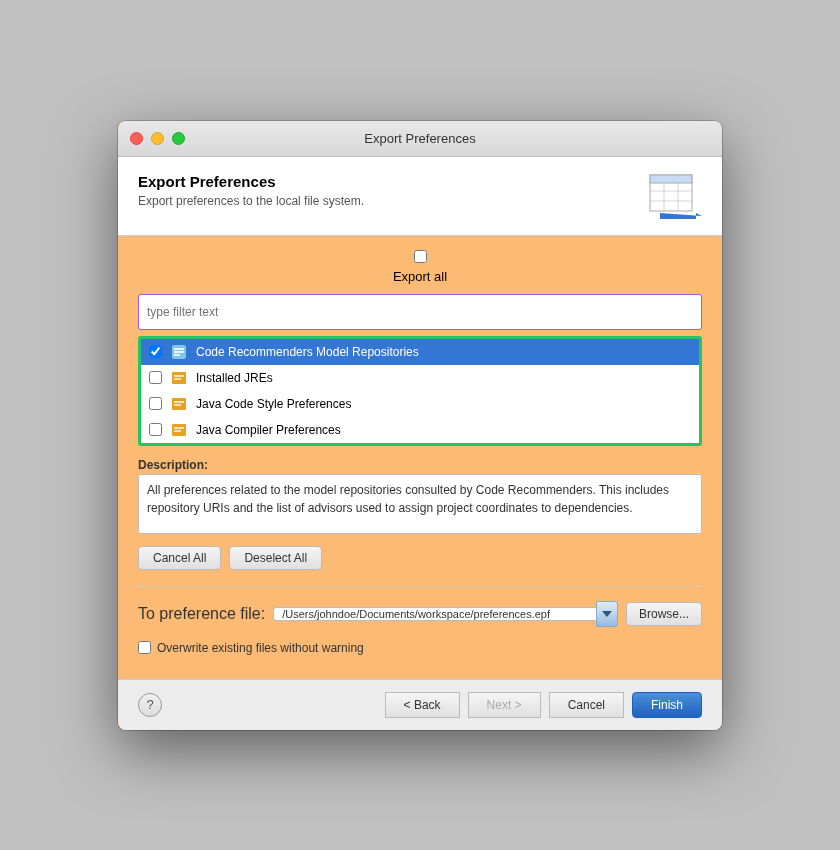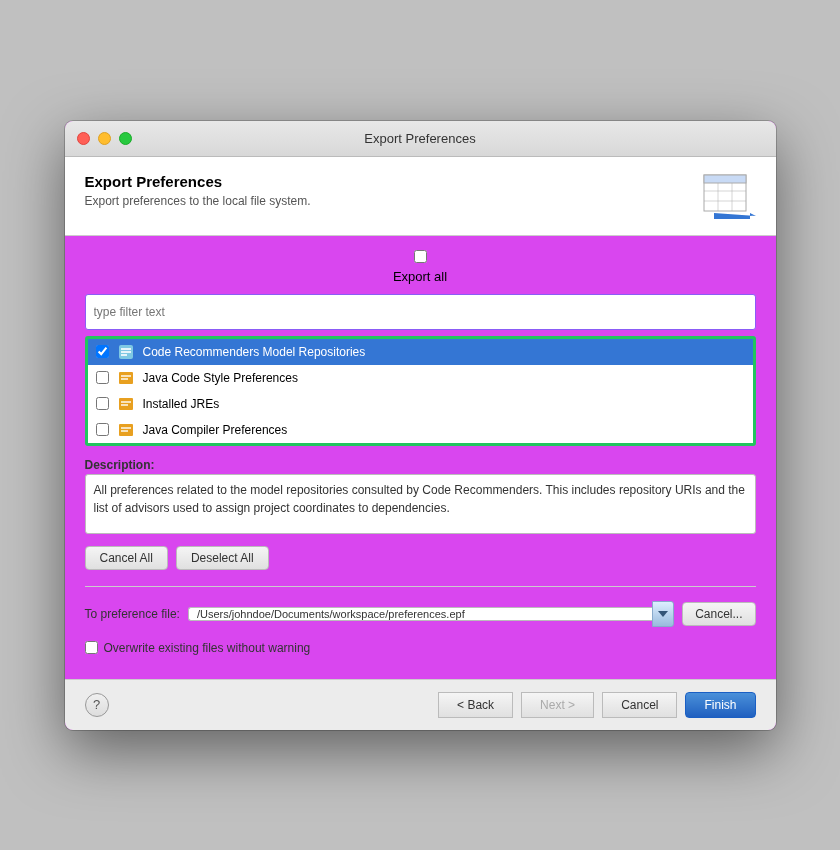--- a/index.html
+++ b/index.html
@@ -8,22 +8,22 @@
       background: #c0c0c0;
       display: flex;
       align-items: center;
       justify-content: center;
       min-height: 850px;
       font-family: -apple-system, BlinkMacSystemFont, "Helvetica Neue", Arial, sans-serif;
       font-size: 13px;
     }
 
     .window {
-      width: 711px;
-      background: #d946ef;
+      width: 604px;
+      background: #fdba74;
       border-radius: 8px;
       box-shadow: 0 20px 60px rgba(0,0,0,0.5), 0 0 0 1px rgba(0,0,0,0.2);
       overflow: hidden;
     }
 
     .titlebar {
       background: linear-gradient(to bottom, #e8e8e8, #d8d8d8);
       height: 36px;
       display: flex;
       align-items: center;
@@ -209,21 +209,21 @@
     }
 
     .preference-file-row {
       display: flex;
       align-items: center;
       gap: 8px;
       margin-bottom: 14px;
     }
 
     .pref-file-label {
-      font-size: 12px;
+      font-size: 16px;
       color: #333;
       white-space: nowrap;
     }
 
     .pref-file-combo {
       display: flex;
       align-items: center;
       flex: 1;
     }
 
@@ -392,32 +392,32 @@
       </div>
       <div class="pref-item">
         <input type="checkbox" style="">
         <div class="pref-icon">
           <svg width="16" height="16" viewBox="0 0 16 16">
             <rect x="1" y="2" width="14" height="12" rx="1" fill="#e8a020"></rect>
             <rect x="3" y="5" width="10" height="2" fill="#fff" opacity="0.7"></rect>
             <rect x="3" y="8" width="7" height="2" fill="#fff" opacity="0.7"></rect>
           </svg>
         </div>
-        <span class="pref-label">Java Code Style Preferences</span>
+        <span class="pref-label">Installed JREs</span>
       </div>
       <div class="pref-item">
         <input type="checkbox" style="">
         <div class="pref-icon">
           <svg width="16" height="16" viewBox="0 0 16 16">
             <rect x="1" y="2" width="14" height="12" rx="1" fill="#e8a020"></rect>
             <rect x="3" y="5" width="10" height="2" fill="#fff" opacity="0.7"></rect>
             <rect x="3" y="8" width="7" height="2" fill="#fff" opacity="0.7"></rect>
           </svg>
         </div>
-        <span class="pref-label">Installed JREs</span>
+        <span class="pref-label">Java Code Style Preferences</span>
       </div>
       <div class="pref-item">
         <input type="checkbox" style="">
         <div class="pref-icon">
           <svg width="16" height="16" viewBox="0 0 16 16">
             <rect x="1" y="2" width="14" height="12" rx="1" fill="#e8a020"></rect>
             <rect x="3" y="5" width="10" height="2" fill="#fff" opacity="0.7"></rect>
             <rect x="3" y="8" width="7" height="2" fill="#fff" opacity="0.7"></rect>
           </svg>
         </div>
@@ -443,21 +443,21 @@
     <div class="preference-file-row">
       <span class="pref-file-label">To preference file:</span>
       <div class="pref-file-combo">
         <input type="text" class="pref-file-input" value="/Users/johndoe/Documents/workspace/preferences.epf" style="">
         <div class="pref-file-dropdown">
           <svg width="10" height="6" viewBox="0 0 10 6">
             <path d="M0 0 L5 6 L10 0 Z" fill="#335577"></path>
           </svg>
         </div>
       </div>
-      <button class="btn-browse">Cancel...</button>
+      <button class="btn-browse">Browse...</button>
     </div>
 
     
     <div class="overwrite-row">
       <input type="checkbox" id="overwrite" style="">
       <label for="overwrite" class="overwrite-label">Overwrite existing files without warning</label>
     </div>
 
   </div>
 

